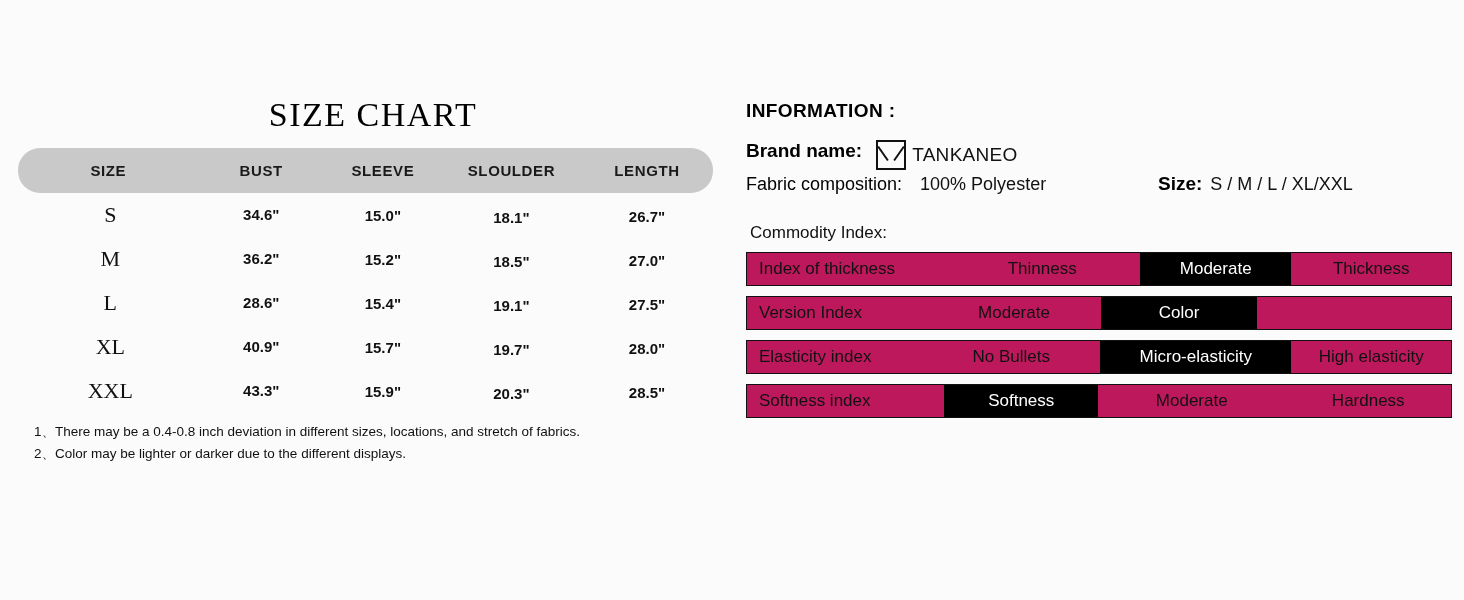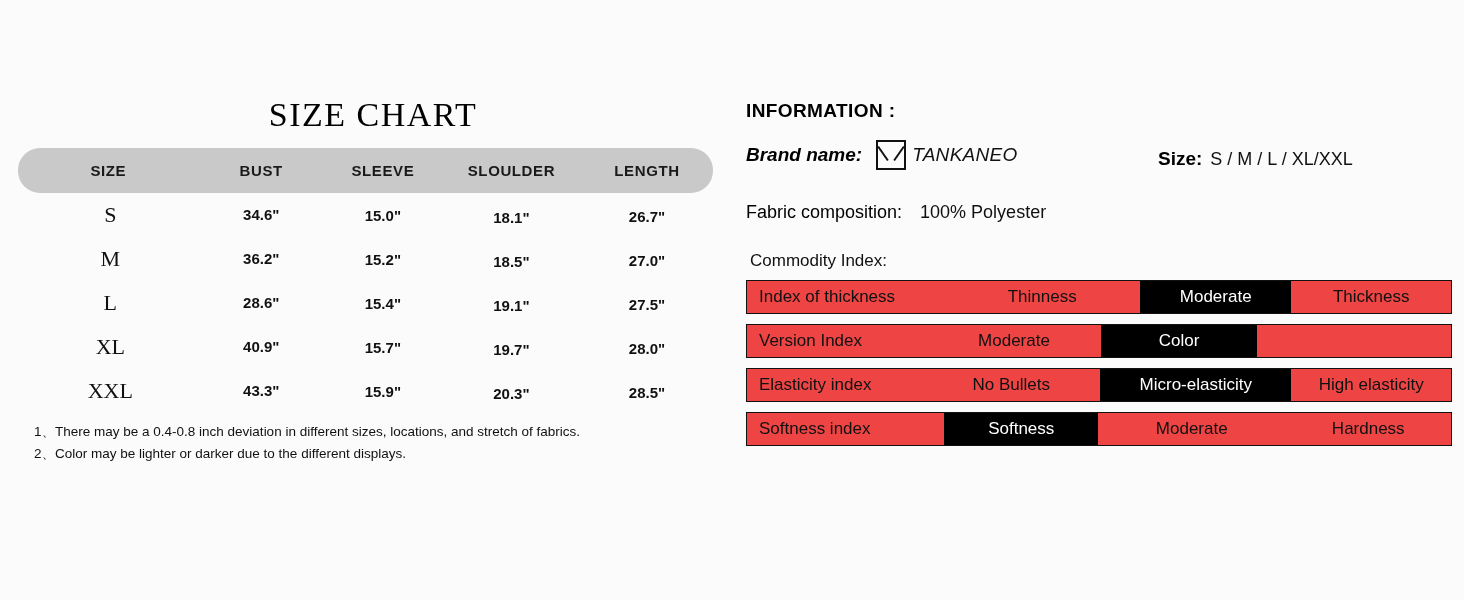--- a/index.html
+++ b/index.html
@@ -97,23 +97,21 @@
   }
   .info-heading {
     font-size: 19px;
     font-weight: bold;
     letter-spacing: 0.4px;
     margin: 0 0 18px 0;
     color: #000;
   }
   .brand-row {
     display: flex;
-    align-items: center;
-    margin-bottom: 32px;
-    font-style: italic;
+    margin-bottom: 4px;
   }
   .brand-label {
     font-size: 19px;
     font-weight: bold;
     color: #000;
     white-space: nowrap;
   }
   .brand-logo {
     display: inline-flex;
     align-items: center;
@@ -150,21 +148,21 @@
   }
   .brand-name-text {
     font-size: 19px;
     color: #111;
     margin-left: 6px;
     letter-spacing: 0.3px;
   }
   .size-inline {
     position: absolute;
     left: 412px;
-    top: 48px;
+    top: 73px;
     display: flex;
     align-items: baseline;
     white-space: nowrap;
   }
   .size-inline .lbl {
     font-size: 19px;
     font-weight: bold;
     color: #000;
     margin-right: 8px;
   }
@@ -197,21 +195,21 @@
     padding-left: 4px;
   }
   .index-row {
     display: flex;
     align-items: stretch;
     border: 1.5px solid #111;
     height: 34px;
     margin-bottom: 10px;
     width: 706px;
     box-sizing: border-box;
-    background: #ef4444;
+    background: #be185d;
   }
   .index-cell {
     display: flex;
     align-items: center;
     justify-content: center;
     font-size: 17px;
     color: #111;
     box-sizing: border-box;
     white-space: nowrap;
   }

